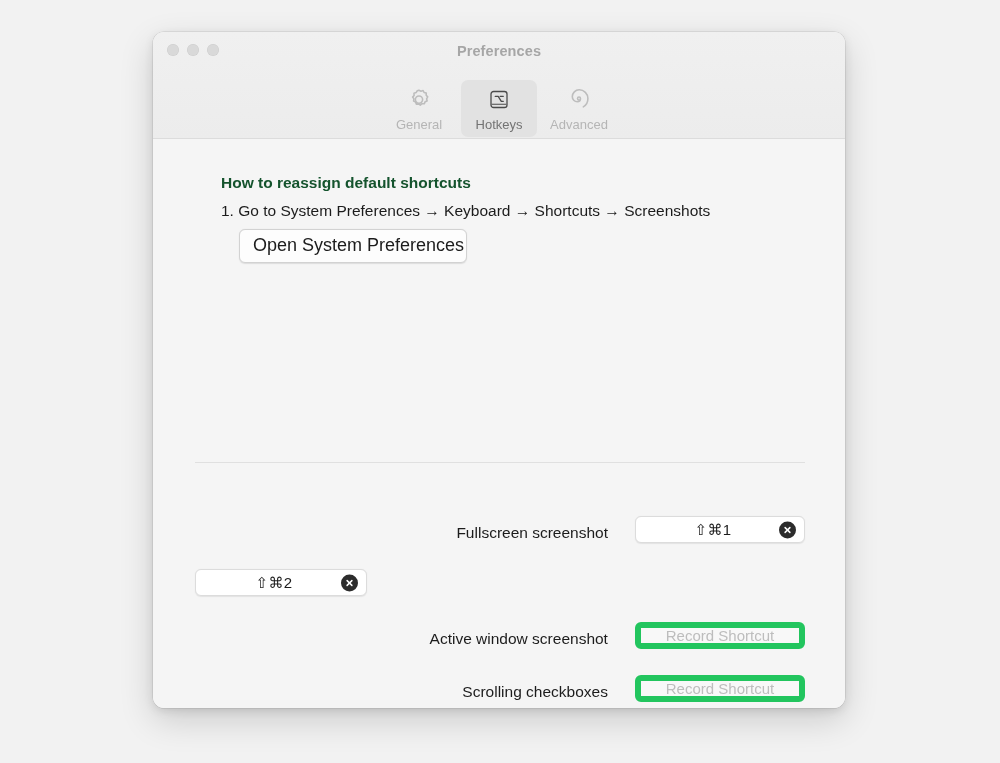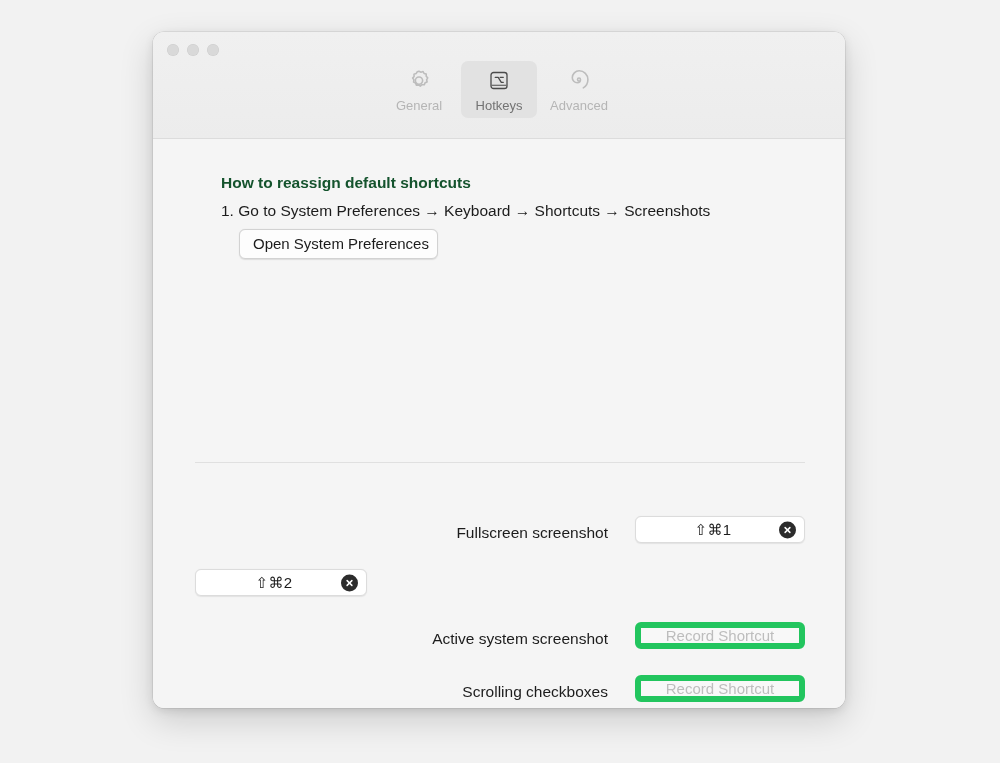--- a/index.html
+++ b/index.html
@@ -61,21 +61,21 @@
     text-align: center;
     font-size: 14.5px;
     font-weight: bold;
     color: #a6a6a6;
     letter-spacing: 0.1px;
   }
 
   
   #toolbar {
     position: absolute;
-    top: 29px;
+    top: 48px;
     left: 0;
     width: 100%;
     display: flex;
     justify-content: center;
     gap: 4px;
   }
   .tab {
     width: 76px;
     padding: 6px 0 5px 0;
     border-radius: 7px;
@@ -127,26 +127,26 @@
     color: #1c1c1c;
     margin: 0 0 9px 0;
     white-space: nowrap;
   }
   #open-sysprefs-row {
     margin: 0 0 10px 18px;
   }
   #open-sysprefs-button {
     display: inline-block;
     font-family: "Liberation Sans", sans-serif;
-    font-size: 15px;
+    font-size: 18px;
     color: #1c1c1c;
     background: #fdfdfd;
     border: 0.5px solid #d2d2d2;
     border-radius: 6px;
-    padding: 5px 8px 6px 13px;
+    padding: 5px 2px 6px 13px;
     box-shadow: 0 0.5px 1.2px rgba(0,0,0,0.10);
     cursor: default;
   }
 
   .divider {
     position: absolute;
     left: 42px;
     width: 610px;
     height: 1px;
     background: #e0e0e0;
@@ -228,20 +228,21 @@
 <div id="window">
 
   <div id="titlebar">
 
     <div id="traffic">
       <div class="light"></div>
       <div class="light"></div>
       <div class="light"></div>
     </div>
 
+    <div id="window-title">Preferences</div>
 
     <div id="toolbar">
 
       <div class="tab">
         <span class="tab-icon">
           <svg width="26" height="26" viewBox="0 0 26 26">
             <g fill="none" stroke="#bdbdbd" stroke-width="1.6" stroke-linejoin="round">
               <path d="M13 3.2l2.0 1.0 2.1-.6 1.0 1.9 2.1.6.0 2.2 1.5 1.6-1.1 1.9.5 2.1-2.0.9-.9 2.0-2.2-.1-1.7 1.4-1.8-1.2-2.2.2-.7-2.1-2.0-1.0.3-2.2-1.3-1.7 1.5-1.6-.1-2.2 2.1-.7 1.2-1.8z"></path>
               <circle cx="13" cy="12.6" r="3.6"></circle>
             </g>
@@ -303,21 +304,21 @@
         <span class="shortcut-value">⇧⌘2</span>
         <span class="clear-btn">
           <svg width="11" height="11" viewBox="0 0 11 11">
               <path d="M3.1 3.1L7.9 7.9M7.9 3.1L3.1 7.9" stroke="#ffffff" stroke-width="1.5" stroke-linecap="round"></path>
             </svg>
         </span>
       </div>
     </div>
 
     <div class="row" id="row-activewin">
-      <div class="row-label">Active system screenshot</div>
+      <div class="row-label">Active window screenshot</div>
       <div class="shortcut-field empty">
         <span class="shortcut-placeholder">Record Shortcut</span>
       </div>
     </div>
 
     <div class="row" id="row-scrolling">
       <div class="row-label">Scrolling checkboxes</div>
       <div class="shortcut-field empty">
         <span class="shortcut-placeholder">Record Shortcut</span>
       </div>

